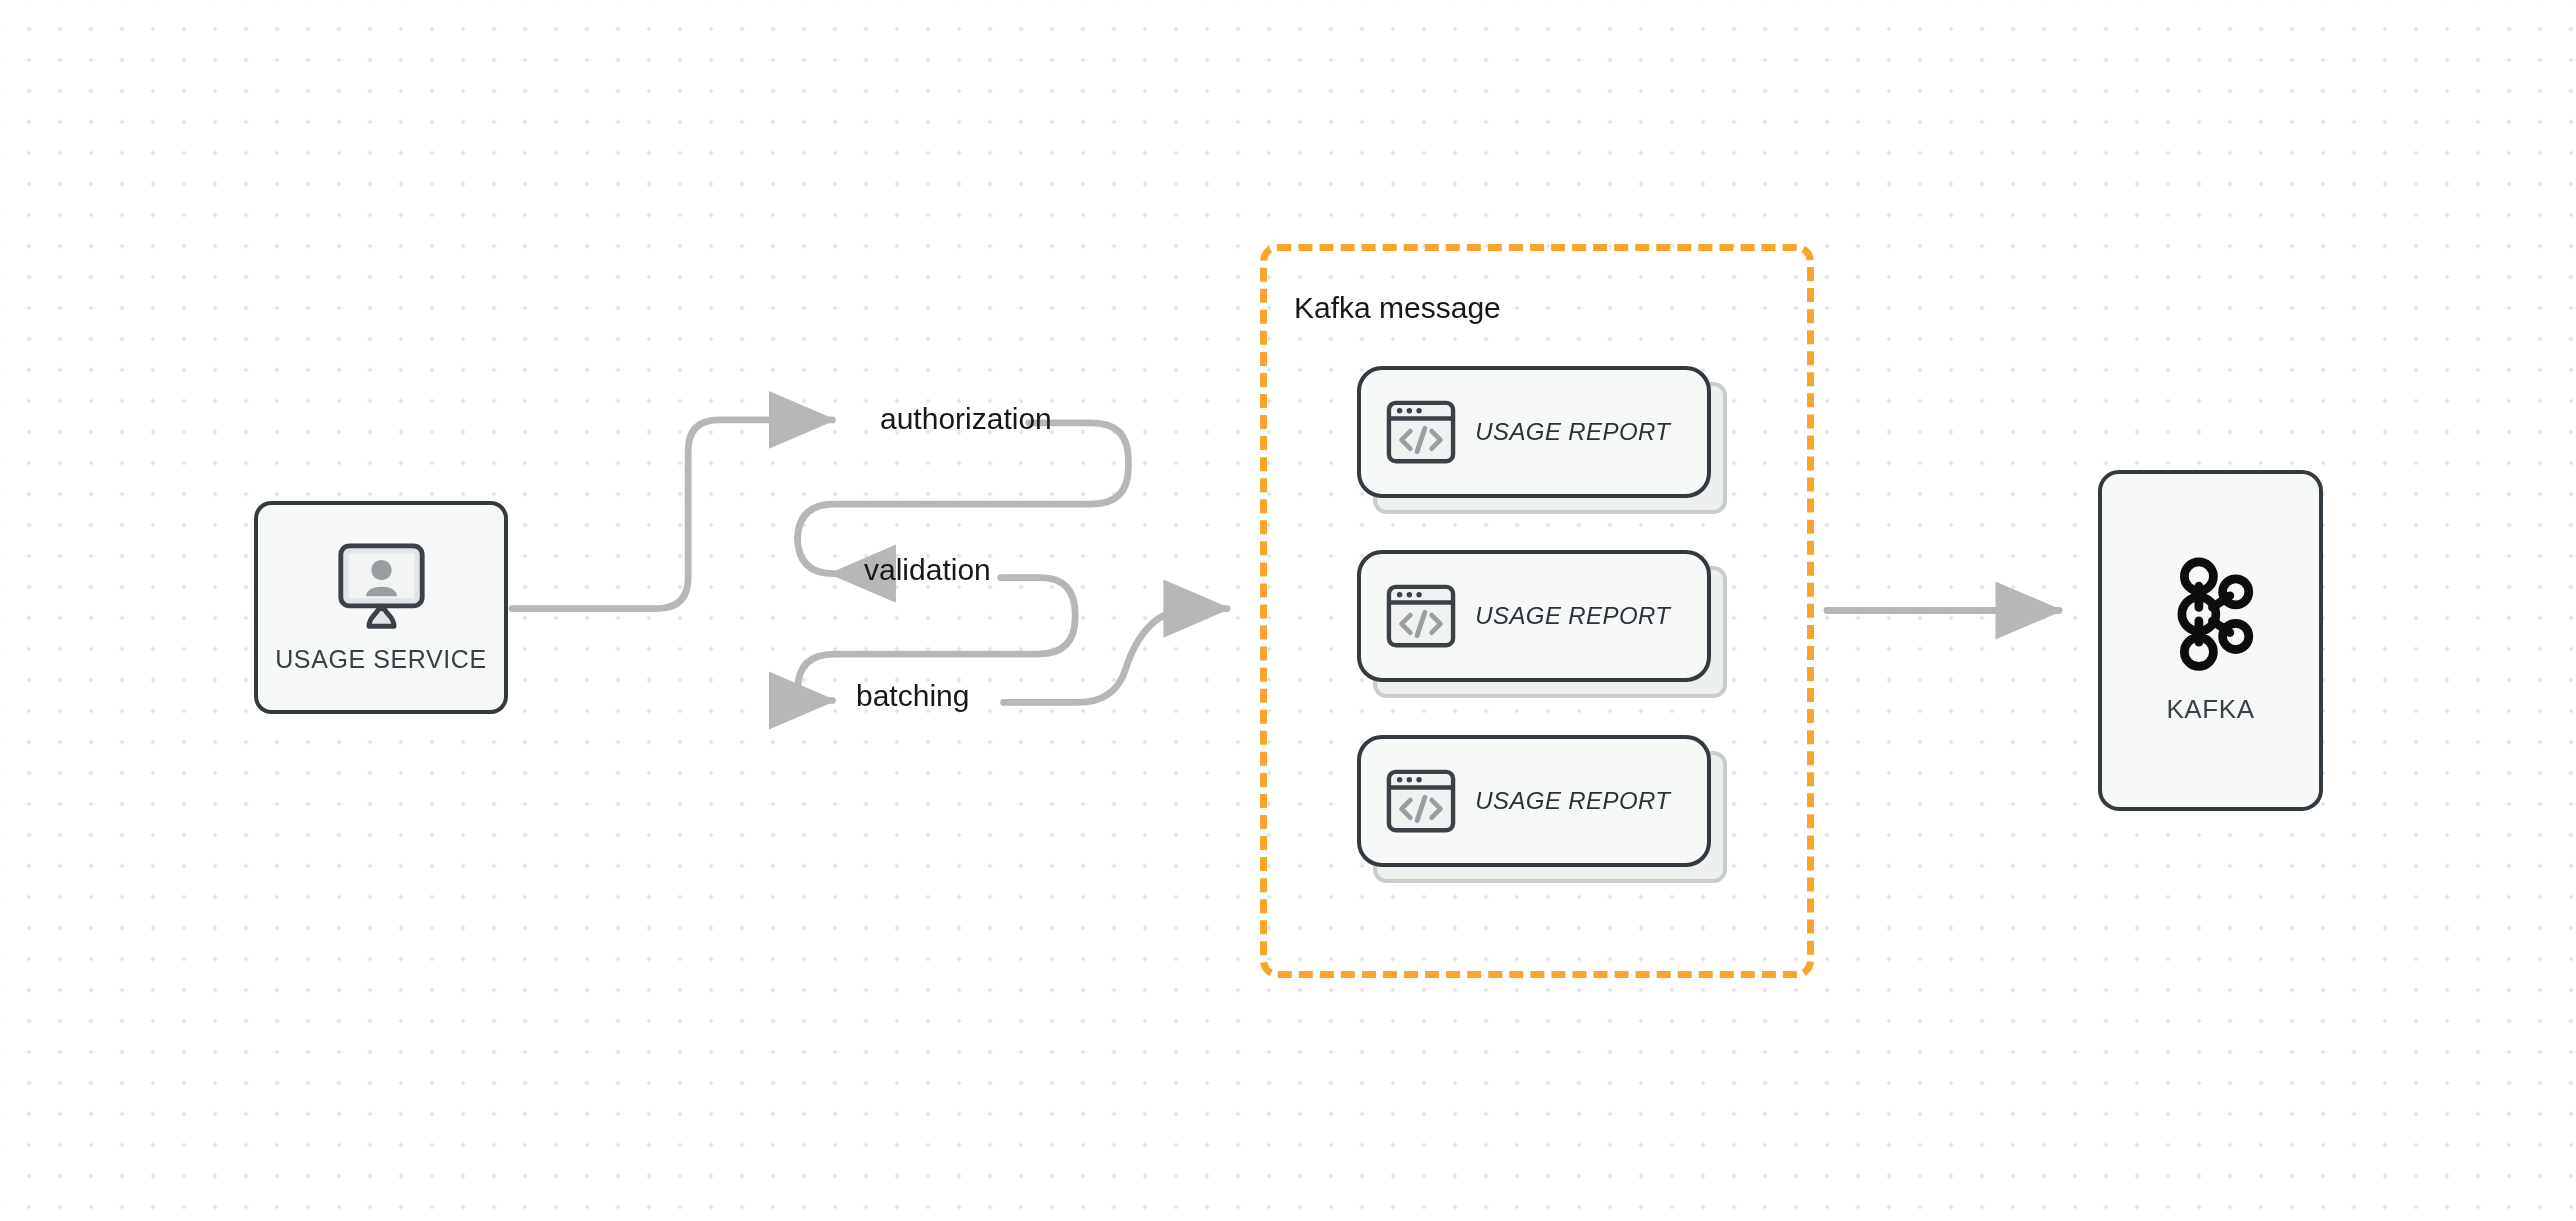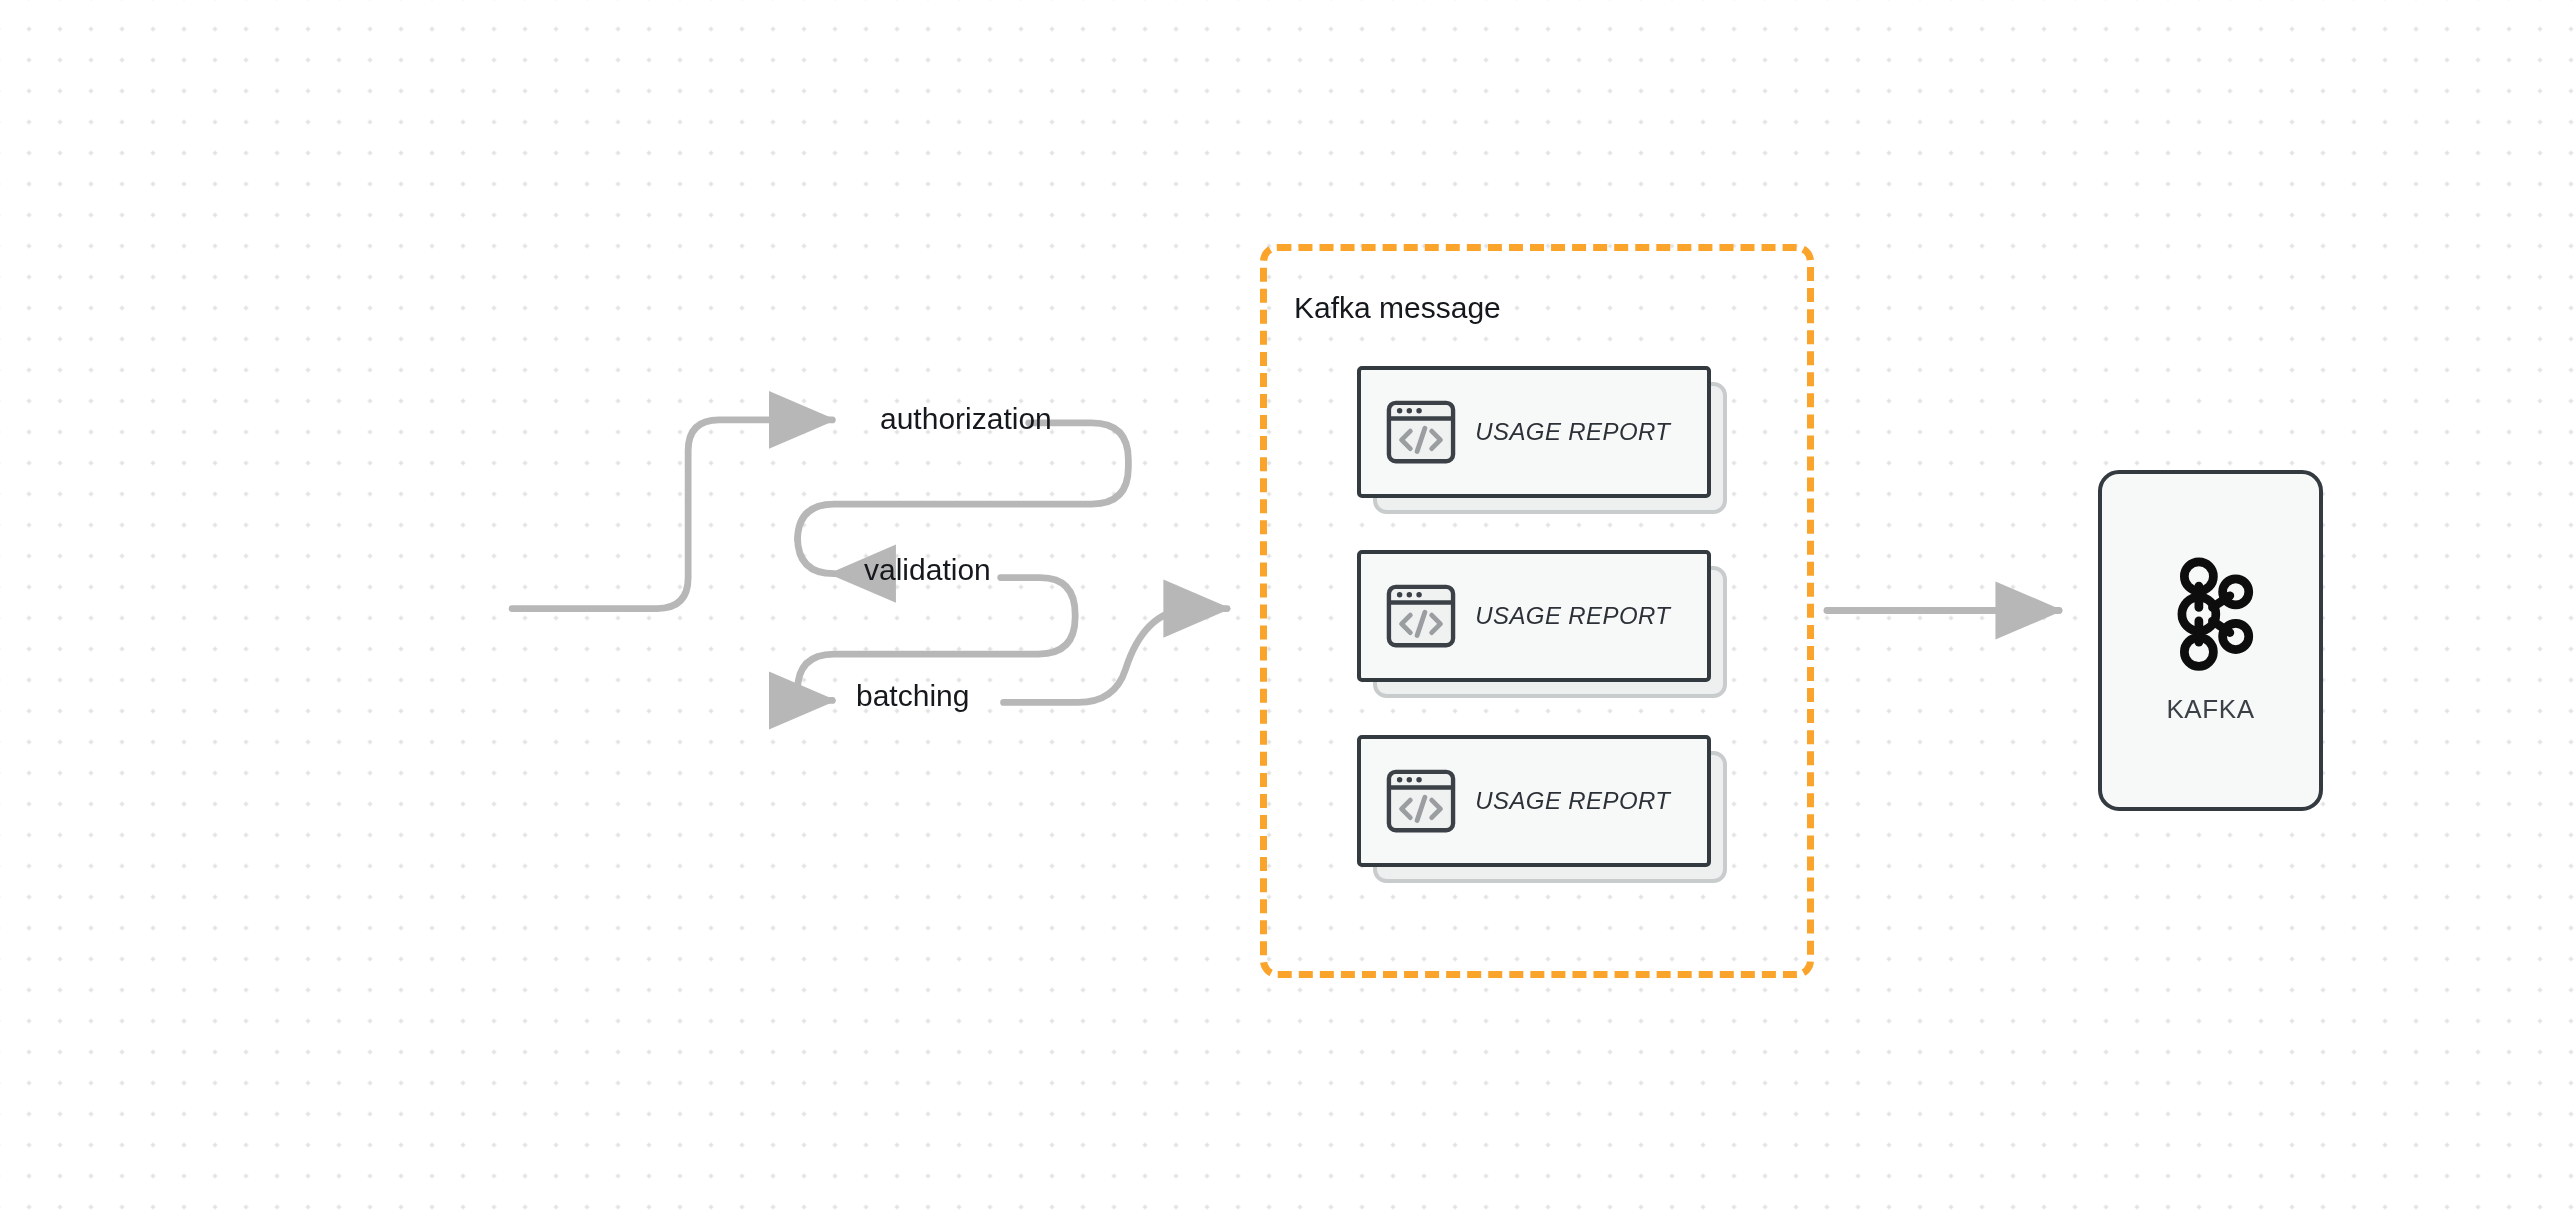--- a/index.html
+++ b/index.html
@@ -115,21 +115,21 @@
     box-sizing: border-box;
   }
   .report-card-front {
     position: absolute;
     left: 0;
     top: 0;
     width: 354px;
     height: 132px;
     background: #f7f8f8;
     border: 4.8px solid #333a40;
-    border-radius: 5px;
+    border-radius: 25px;
     box-sizing: border-box;
     display: flex;
     flex-direction: row;
     align-items: center;
   }
   .report-icon {
     margin-left: 25px;
     width: 70px;
     height: 64px;
     flex: none;
@@ -173,20 +173,33 @@
 
       <path d="M 1034,597 L 1075,597 Q 1111,597 1111,635 L 1111,638 Q 1111,676 1073,676
                L 862,676 Q 824,676 824,714 L 824,712 Q 824,724 845,724 L 860,724" marker-end="url(#arrowhead)"></path>
 
       <path d="M 1037,726 L 1114,726 Q 1152,726 1163,692 Q 1182,632 1228,629 L 1268,629" marker-end="url(#arrowhead)"></path>
 
       <path d="M 1888,631 L 2128,631" marker-end="url(#arrowhead)"></path>
     </g>
   </svg>
 
+  <div class="node" id="usage-service-node">
+    <span class="monitor-icon">
+      <svg viewBox="0 0 96 92" xmlns="http://www.w3.org/2000/svg">
+        <rect x="6" y="5" width="84" height="62" rx="9" fill="#e2e4e5" stroke="#3b4146" stroke-width="5"></rect>
+        <rect x="14" y="13" width="68" height="46" rx="3" fill="#f2f3f3"></rect>
+        <circle cx="48" cy="30" r="10.5" fill="#9a9ea1"></circle>
+        <path d="M32,57 C32,44 64,44 64,57 Z" fill="#9a9ea1"></path>
+        <rect x="41" y="69" width="14" height="5" rx="2.5" fill="#cfd2d3"></rect>
+        <path d="M35,88 C35,78 43,76 45,70 L51,70 C53,76 61,78 61,88 Z" fill="#e2e4e5" stroke="#3b4146" stroke-width="5" stroke-linejoin="round"></path>
+      </svg>
+    </span>
+    <span class="node-label">USAGE SERVICE</span>
+  </div>
 
   <span class="step-label" id="step-authorization">authorization</span>
   <span class="step-label" id="step-validation">validation</span>
   <span class="step-label" id="step-batching">batching</span>
 
   <div id="kafka-message-group"></div>
   <span id="kafka-message-title">Kafka message</span>
 
   <div class="report-card-wrap" id="report-card-0">
     <div class="report-card-back"></div>

